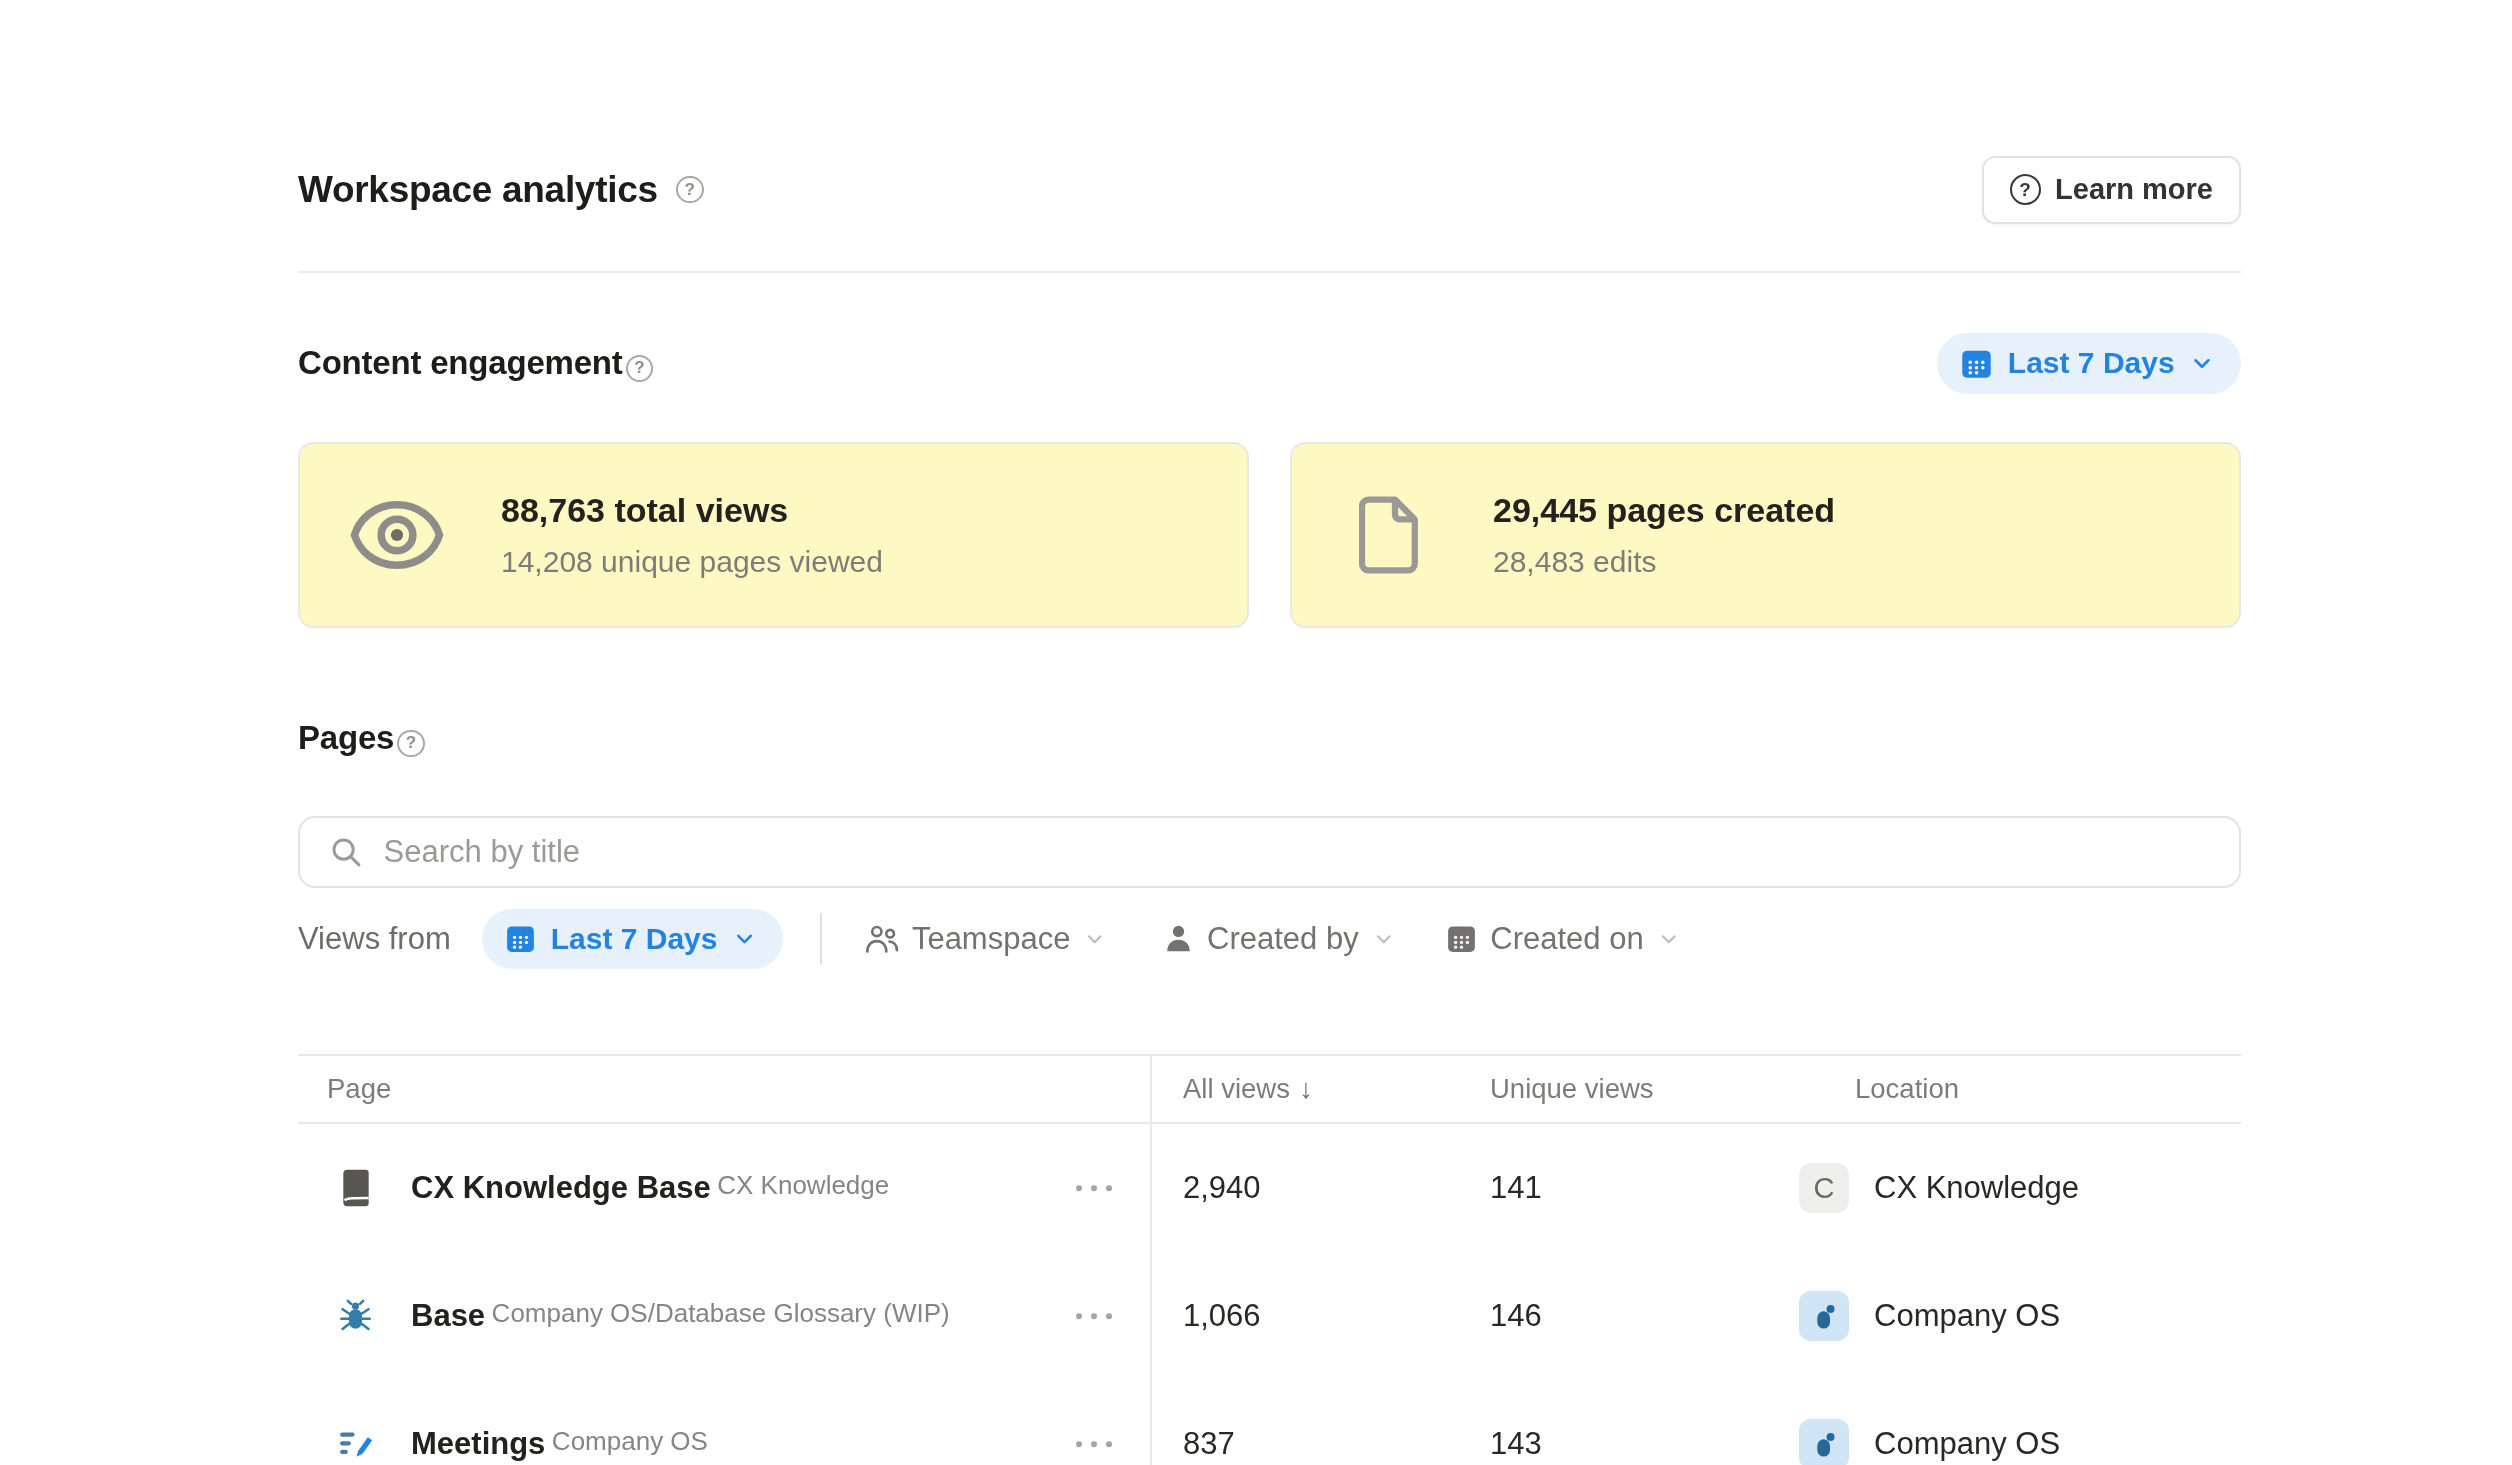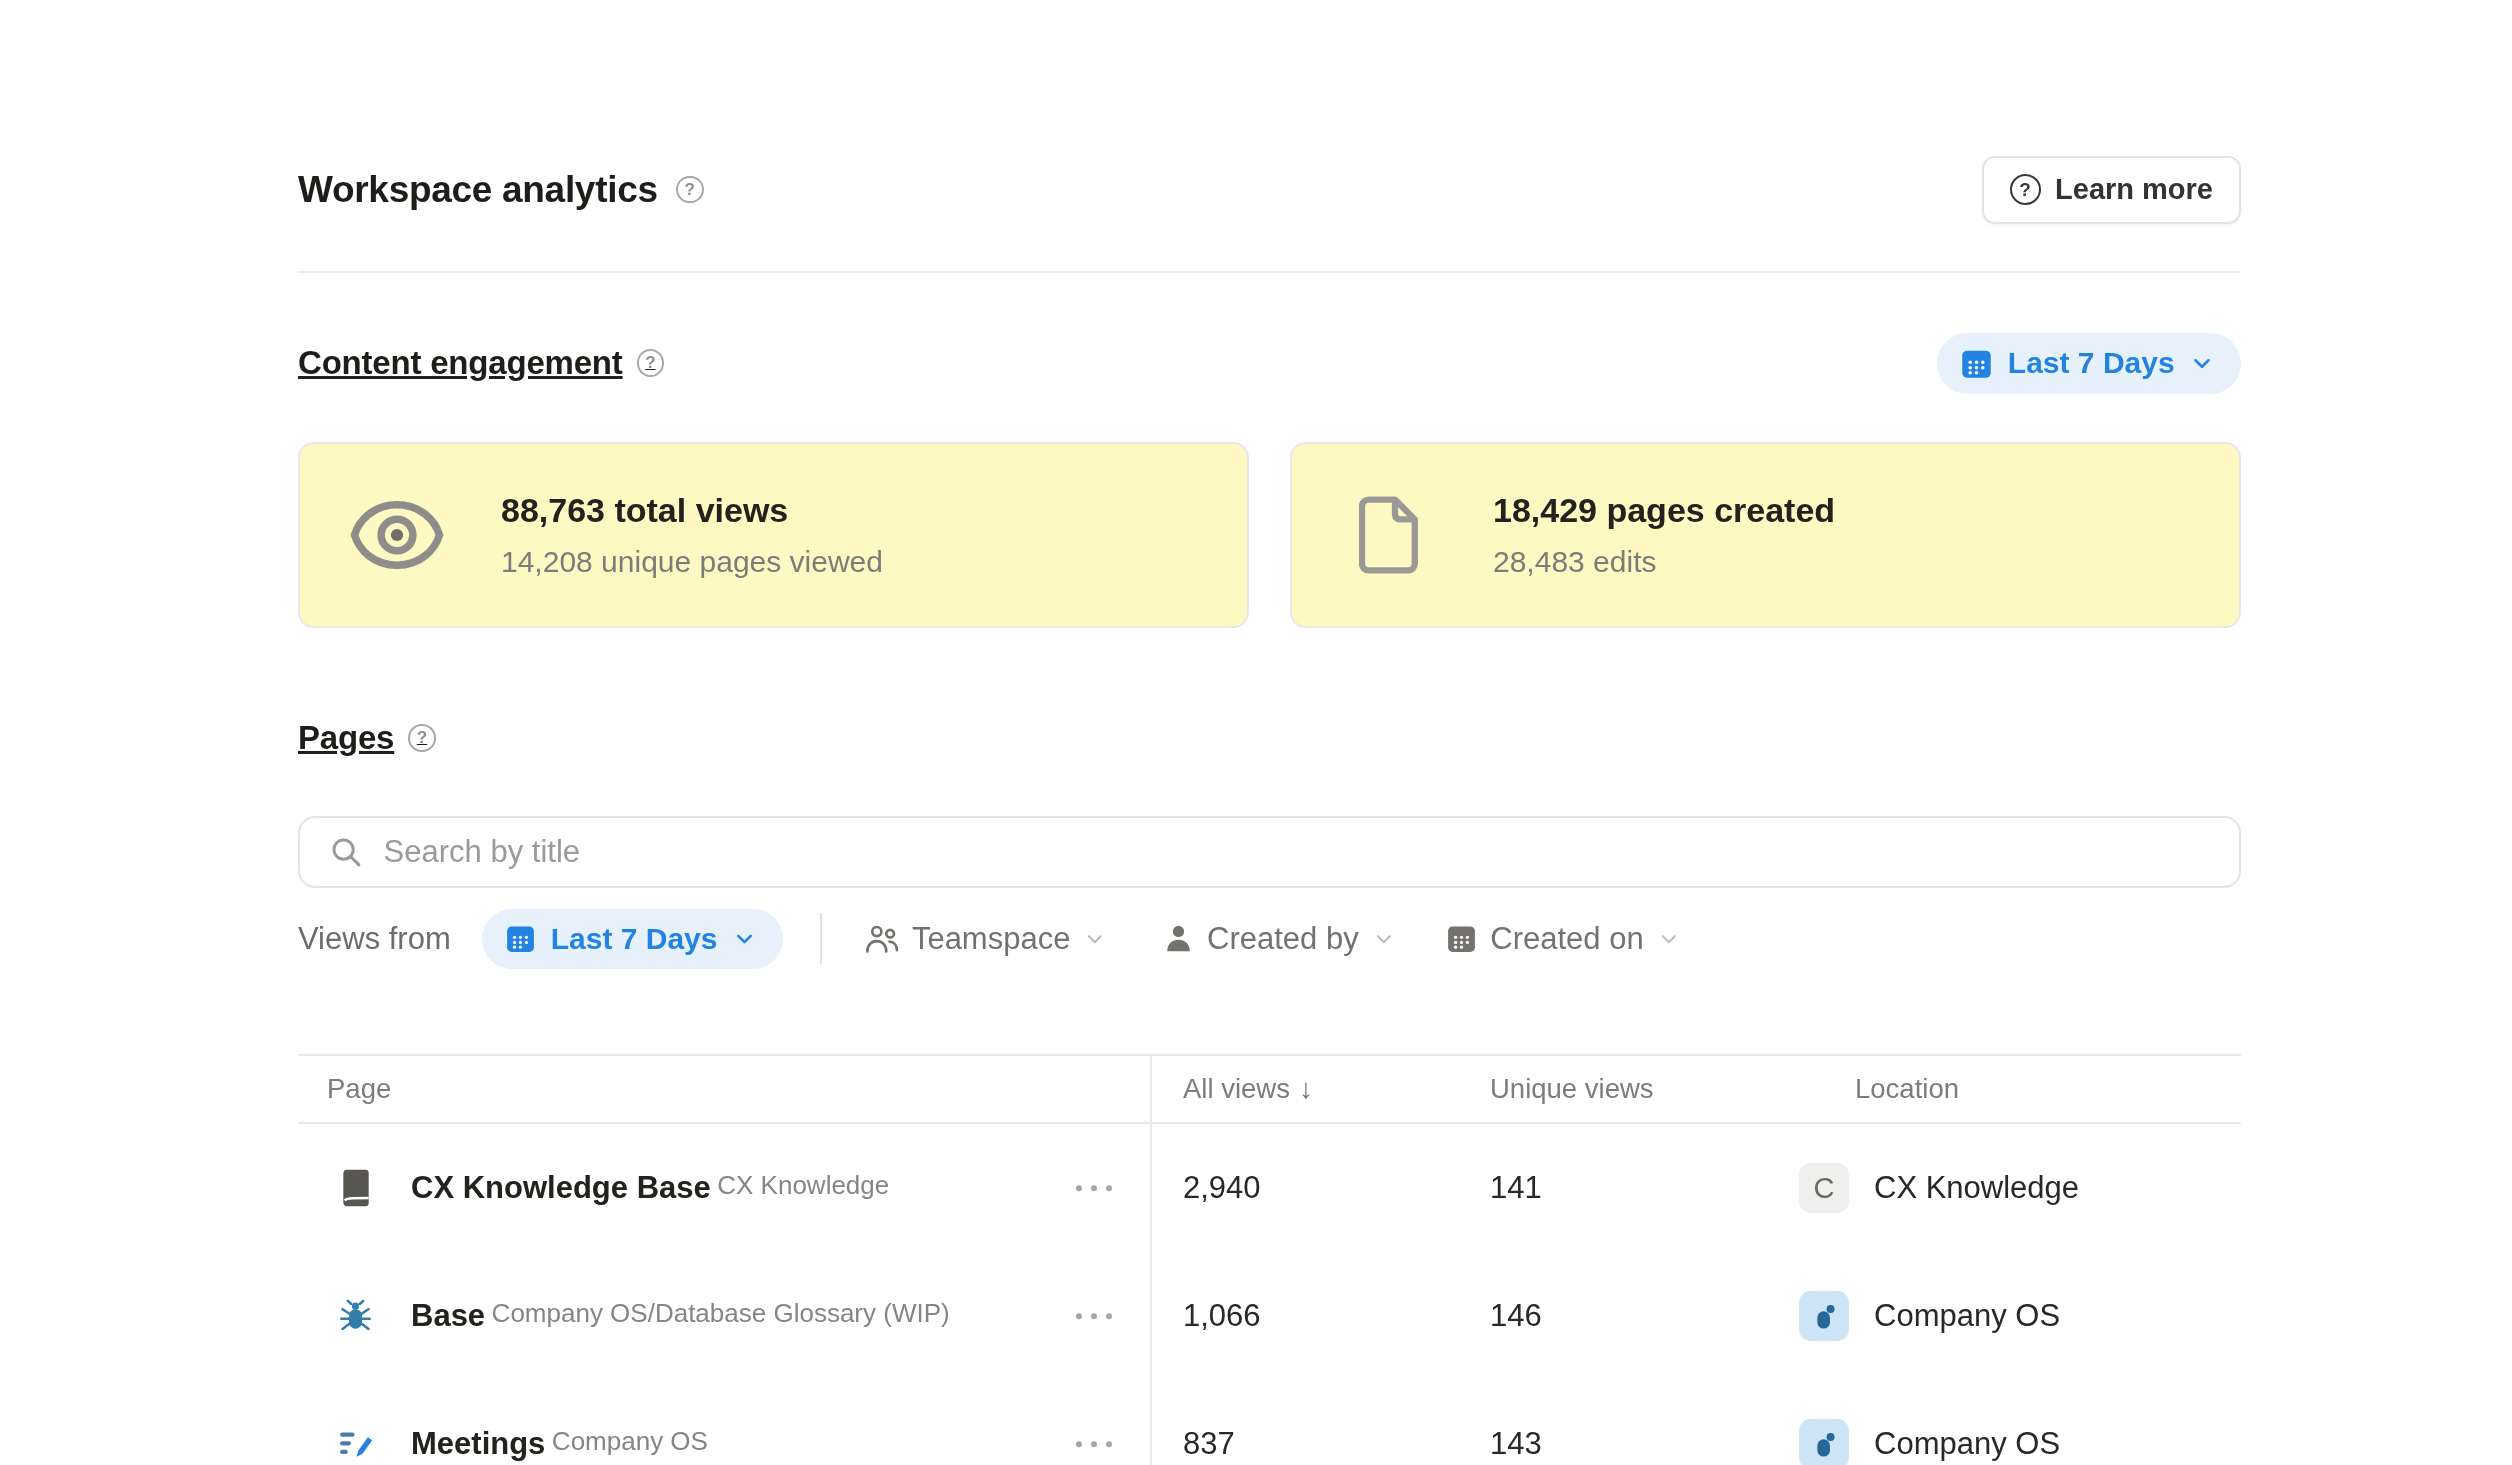--- a/index.html
+++ b/index.html
@@ -32,21 +32,21 @@
   .q-dark {
     width:31px; height:31px; border:2.2px solid #3a3834; border-radius:50%;
     display:flex; align-items:center; justify-content:center;
     font-size:19px; font-weight:700; color:#3a3834;
   }
   .hr { position:absolute; left:298px; width:1943px; height:2px; background:#eeedeb; }
 
   
   .engagement-row { top:311px; height:64px; display:flex; align-items:center; justify-content:space-between; }
   .section-title { font-size:33px; font-weight:700; color:#1e1d1a; letter-spacing:-0.2px; }
-  .section-left { display:flex; align-items:center; gap:14px;text-decoration:underline; }
+  .section-left { display:flex; align-items:flex-end; gap:3px; }
   .pill {
     display:flex; align-items:center; gap:14.4px;
     background:#e7f1fb; border:none; border-radius:31px;
     height:61px; padding:0 26px 0 23.6px; cursor:pointer;
     font-size:30px; font-weight:600; color:#2383e2;
   }
 
   
   .cards { top:422px; height:186px; display:flex; gap:41px; }
   .card {
@@ -183,21 +183,21 @@
       </div>
     </div>
     <div class="card">
       <div class="card-icon-wrap">
         <svg width="60" height="80" viewBox="0 0 20 26" fill="none">
           <path d="M3.2 1.2 H12 L18.6 7.8 V22.6 A2.2 2.2 0 0 1 16.4 24.8 H3.2 A2.2 2.2 0 0 1 1 22.6 V3.4 A2.2 2.2 0 0 1 3.2 1.2 Z" stroke="#9b9995" stroke-width="2.1" stroke-linejoin="round"></path>
           <path d="M12 1.2 V6.2 A1.6 1.6 0 0 0 13.6 7.8 H18.6" stroke="#9b9995" stroke-width="2.1" stroke-linejoin="round"></path>
         </svg>
       </div>
       <div class="card-text">
-        <div class="card-primary">18,429 pages created</div>
+        <div class="card-primary">29,445 pages created</div>
         <div class="card-secondary">28,483 edits</div>
       </div>
     </div>
   </div>
 
   <div class="content pages-row">
     <div class="section-left">
       <div class="section-title">Pages</div>
       <div class="help-circle">
           <span>?</span>

